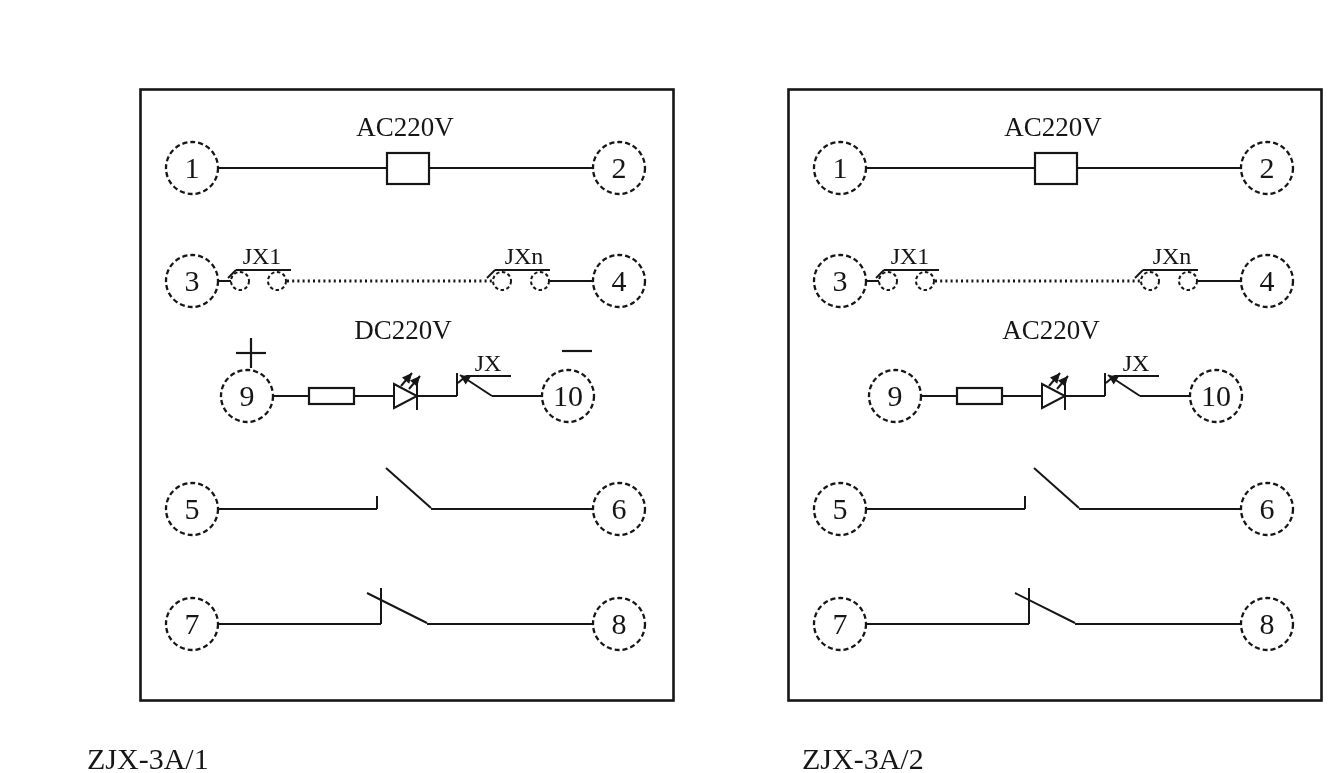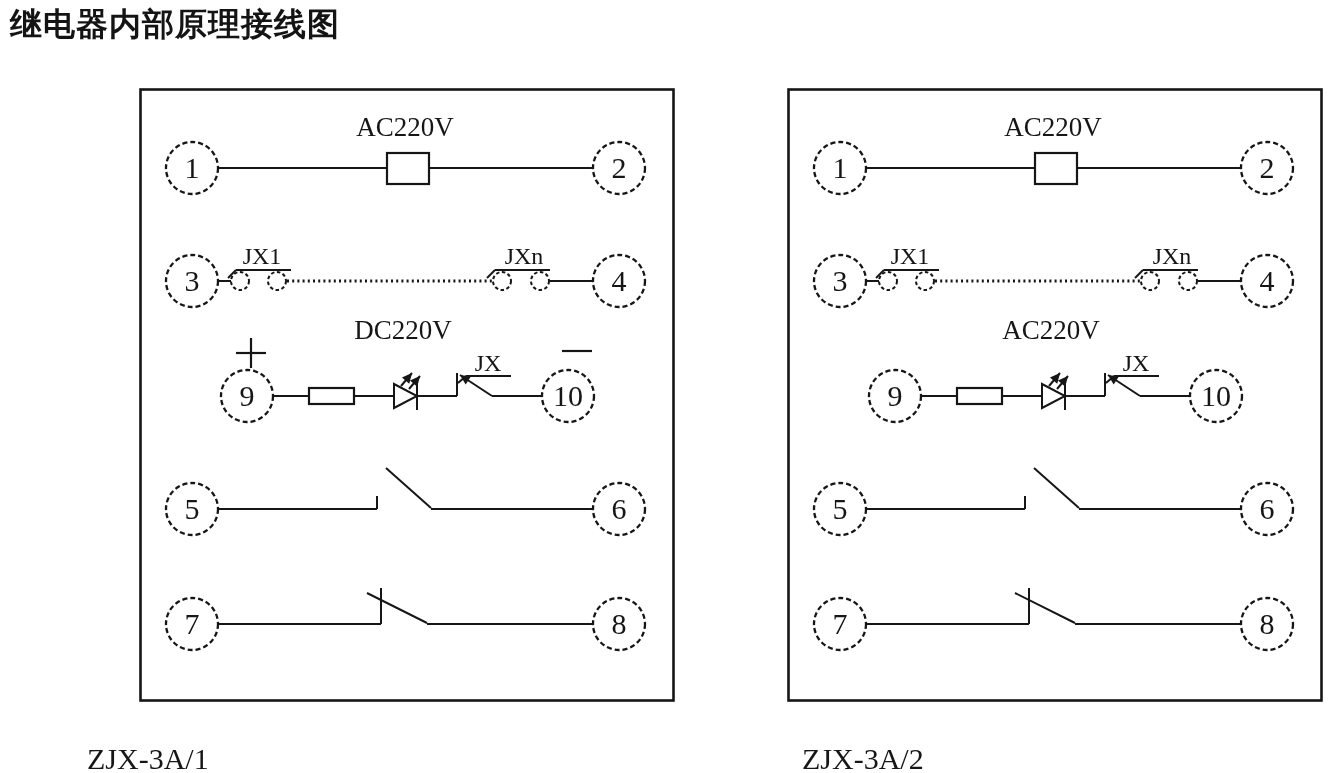--- a/index.html
+++ b/index.html
@@ -14,21 +14,20 @@
   .caption{margin-top:40px;text-align:left;font-size:30px;color:#161616;
            font-family:"Liberation Serif","DejaVu Serif",serif;white-space:nowrap;}
   .diagram-1 .caption{transform:translateX(-52px);}
   .diagram-2 .caption{transform:translateX(15px);}
   svg text{font-family:"Liberation Serif","DejaVu Serif",serif;}
 </style>
 </head>
 <body>
 
 <div class="page">
-  <h1 class="title">继电器内部原理接线图</h1>
 
   <div class="diagram diagram-1">
     <svg class="schematic" width="536" height="614" viewBox="0 0 536 614">
         <rect x="1.5" y="1.5" width="533" height="611" fill="none" stroke="#161616" stroke-width="2.6"></rect>
         <line x1="79" y1="80" x2="248" y2="80" stroke="#161616" stroke-width="2"></line>
         <line x1="290" y1="80" x2="454" y2="80" stroke="#161616" stroke-width="2"></line>
         <rect x="248" y="65" width="42" height="31" fill="#fff" stroke="#161616" stroke-width="2.2"></rect>
         <text x="266" y="48" font-size="27" text-anchor="middle" fill="#161616">AC220V</text>
         <circle cx="53" cy="80" r="26" fill="#fff" stroke="#161616" stroke-width="2.3" stroke-dasharray="5 3"></circle>
         <text x="53" y="90" font-size="30" text-anchor="middle" fill="#161616">1</text>

